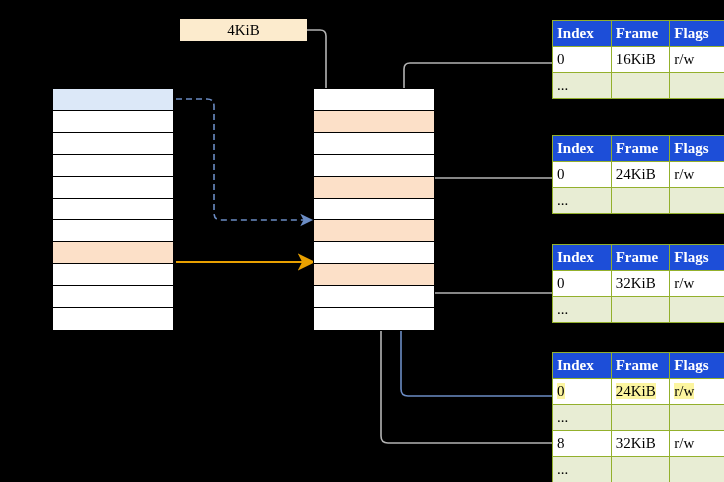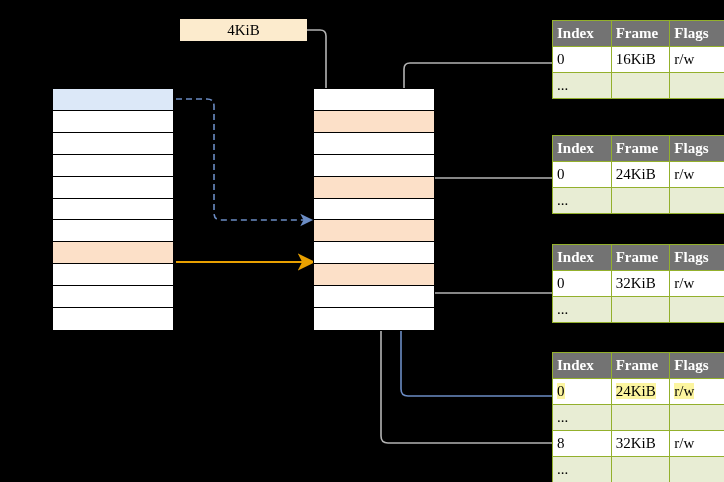--- a/index.html
+++ b/index.html
@@ -67,21 +67,21 @@
     line-height: 17px;
     padding: 2px 4px;
     height: 26px;
     vertical-align: middle;
     font-weight: normal;
     color: #000000;
     overflow: hidden;
     white-space: nowrap;
   }
   .ptable th {
-    background: #737373;
+    background: #1d4ed8;
     color: #FFFFFF;
     font-weight: bold;
     text-align: left;
   }
   .ptable tr.ellrow td { background: #E8EDD4; }
   .hl { background: #FCF5A0; }
   .c-index { width: 58px; }
   .c-frame { width: 58px; }
   .c-flags { width: 56px; }
 </style>

